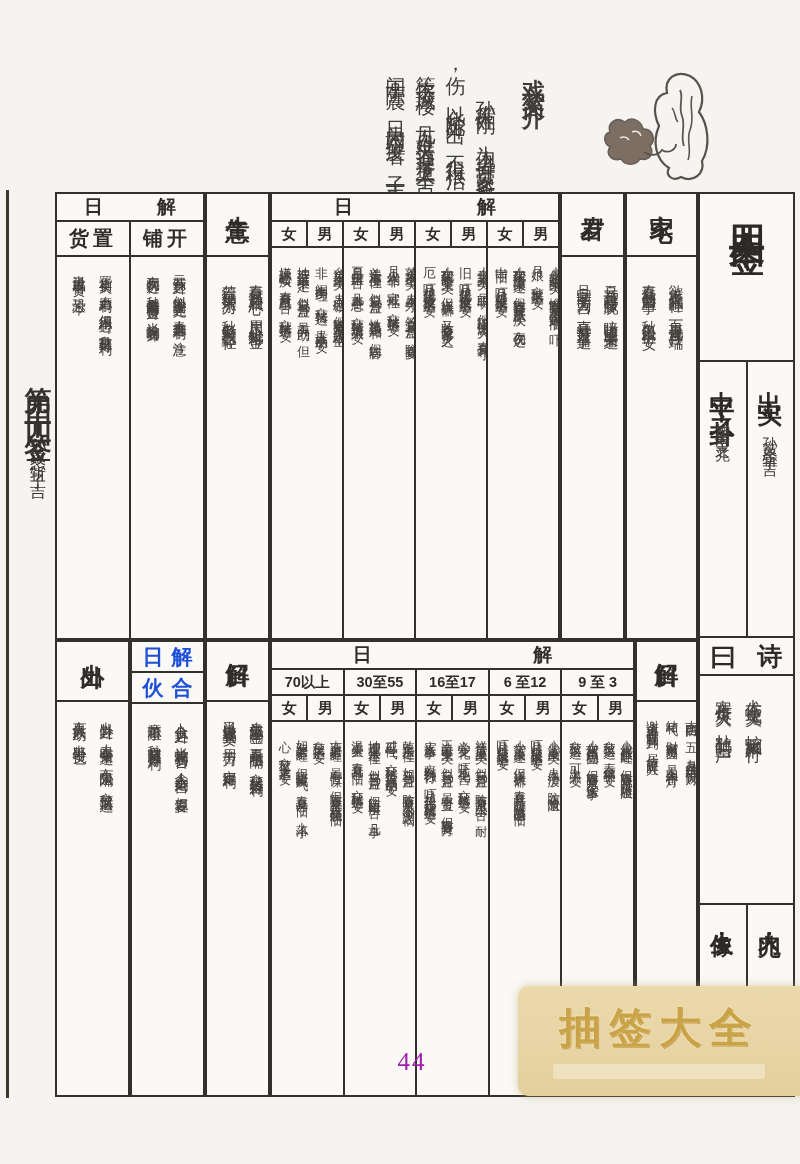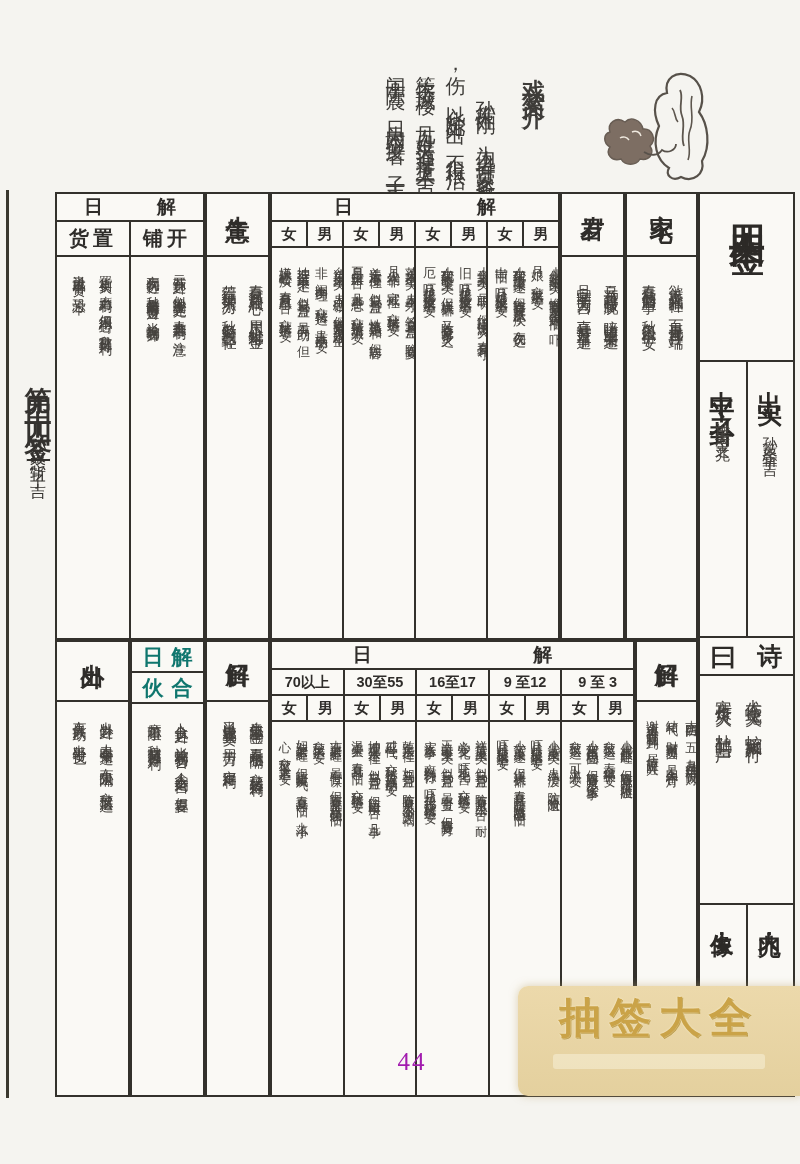--- a/index.html
+++ b/index.html
@@ -56,36 +56,36 @@
   .bigcol{writing-mode:vertical-rl;text-orientation:upright;padding-top:8px;}
   .bigcol .lg{font-family:"Liberation Sans",sans-serif;font-weight:bold;font-size:25px;letter-spacing:10px;color:#2c2a27;}
   .bigcol .sm{font-size:15px;letter-spacing:5px;color:#45423e;}
   #bF .f-poemhdr{height:36px;flex:none;border-bottom:2px solid #33312c;display:flex;justify-content:space-around;align-items:center;font-family:"Liberation Sans",sans-serif;font-weight:bold;font-size:25px;color:#2c2a27;}
   #bF .f-poem{height:227px;flex:none;}
   #bF .f-bottom{flex:1;display:flex;border-top:2px solid #33312c;min-height:0;}
   #bF .f-sx{flex:1;display:flex;justify-content:center;}
   #bF .f-nz{flex:1;display:flex;justify-content:center;border-left:2px solid #33312c;}
   #bF .f-bottom span{writing-mode:vertical-rl;text-orientation:upright;font-family:"Liberation Sans",sans-serif;font-weight:bold;font-size:23px;letter-spacing:3px;color:#2c2a27;padding-top:8px;}
   
-  #bH .h-top,#bH .h-bot{height:29px;flex:none;display:flex;align-items:center;justify-content:center;font-family:"Liberation Sans",sans-serif;font-weight:bold;font-size:21px;letter-spacing:8px;color:#0f766e;border-bottom:2px solid #33312c;text-indent:8px;}
+  #bH .h-top,#bH .h-bot{height:29px;flex:none;display:flex;align-items:center;justify-content:center;font-family:"Liberation Sans",sans-serif;font-weight:bold;font-size:21px;letter-spacing:8px;color:#1d4ed8;border-bottom:2px solid #33312c;text-indent:8px;}
   
   #bA{left:55px;top:192px;width:150px;height:448px;}
   #bB{left:205px;top:192px;width:65px;height:448px;}
   #bC{left:270px;top:192px;width:290px;height:448px;}
   #bD{left:560px;top:192px;width:65px;height:448px;}
   #bE{left:625px;top:192px;width:73px;height:448px;}
   #bF{left:698px;top:192px;width:97px;height:905px;}
   #bG{left:55px;top:640px;width:75px;height:457px;}
   #bH{left:130px;top:640px;width:75px;height:457px;}
   #bI{left:205px;top:640px;width:65px;height:457px;}
   #bJ{left:270px;top:640px;width:365px;height:457px;}
   #bK{left:635px;top:640px;width:63px;height:457px;}
   
   #watermark{left:518px;top:986px;width:282px;height:110px;background:linear-gradient(180deg,#ecd9ab,#e4d09e);border-radius:10px 0 0 10px;z-index:9;box-shadow:0 0 8px rgba(190,165,110,.5);display:flex;flex-direction:column;align-items:center;}
-  #watermark .wm-text{margin-top:4px;font-family:Liberation Mono, monospace;font-weight:bold;font-size:42px;letter-spacing:8px;color:#caa348;text-shadow:0 0 2px #fff6da,1px 1px 0 #b38f35;}
+  #watermark .wm-text{margin-top:14px;font-family:Liberation Mono, monospace;font-weight:bold;font-size:42px;letter-spacing:8px;color:#caa348;text-shadow:0 0 2px #fff6da,1px 1px 0 #b38f35;}
   #watermark .wm-sub{margin-top:8px;width:212px;height:15px;background:rgba(255,252,240,.38);border-radius:3px;}
   
   #pagenum{left:372px;top:1048px;width:80px;text-align:center;font-size:25px;letter-spacing:2px;color:#a21caf;}
 </style>
 </head>
 <body>
 
 <div id="page">
 
   <div id="intro" class="abs">
@@ -297,21 +297,21 @@
 
   <div id="bJ" class="box">
     <div class="hdr-span">
       <span>日</span>
       <span>解</span>
     </div>
     <div class="range-row">
       <div class="range-cell">70以上</div>
       <div class="range-cell bl">30至55</div>
       <div class="range-cell bl">16至17</div>
-      <div class="range-cell bl">9 至12</div>
+      <div class="range-cell bl">6 至12</div>
       <div class="range-cell bl">9 至 3</div>
     </div>
     <div class="fm-row">
       <div class="fm-cell">
           <span>女</span>
           <span class="m">男</span>
         </div>
       <div class="fm-cell bl">
           <span>女</span>
           <span class="m">男</span>

